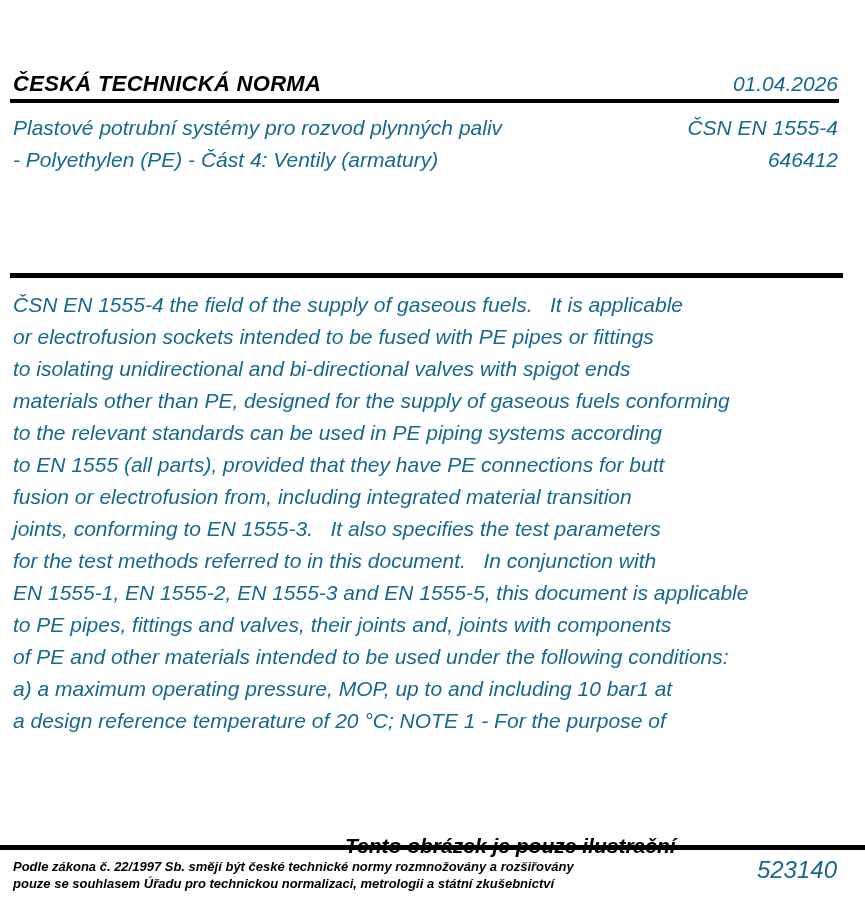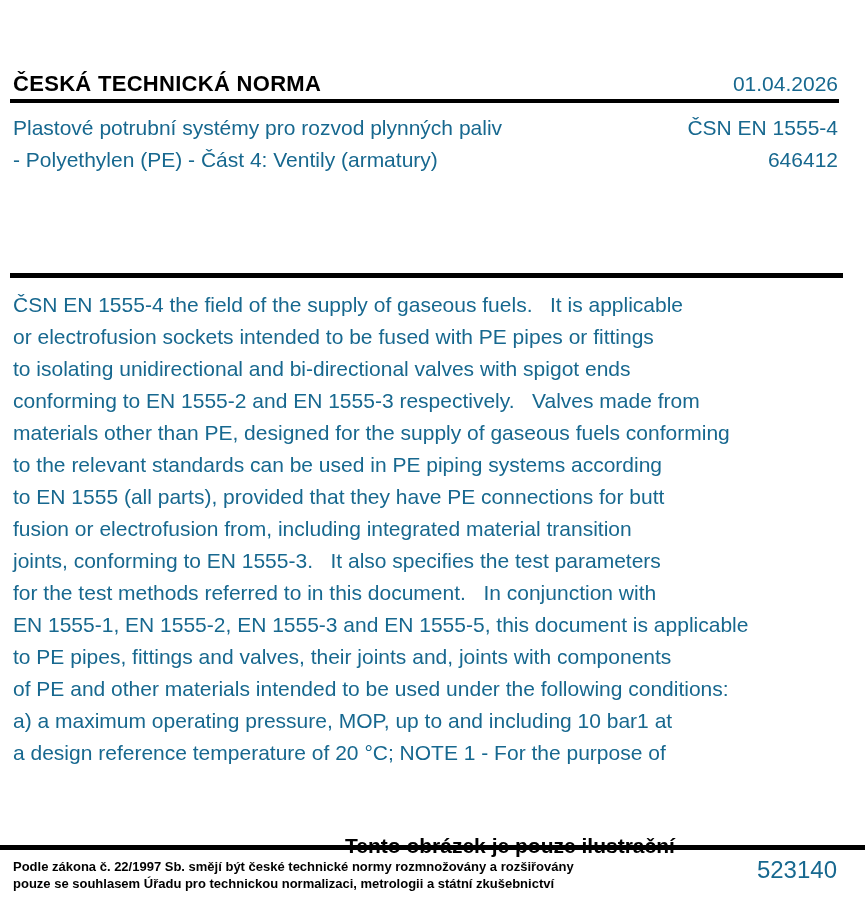--- a/index.html
+++ b/index.html
@@ -7,20 +7,21 @@
     padding: 0;
     background: #ffffff;
   }
   .page {
     position: relative;
     width: 865px;
     height: 914px;
     background: #ffffff;
     font-family: "Liberation Sans", "DejaVu Sans", sans-serif;
     overflow: hidden;
+    font-style: italic;
   }
   .rule {
     position: absolute;
     background: #000000;
   }
   .rule-header { left: 10px; top: 99px;  width: 829px; height: 4px; }
   .rule-thick  { left: 10px; top: 273px; width: 833px; height: 5px; }
   .rule-footer { left: 0;    top: 845px; width: 865px; height: 5px; }
 
   .header-title {
@@ -115,21 +116,20 @@
 
   <div class="subject-code subject-code-1">ČSN EN 1555-4</div>
   <div class="subject-code subject-code-2">646412</div>
 
   <div class="rule rule-thick"></div>
 
   <div class="abstract">
     <div class="abstract-line">ČSN EN 1555-4 the field of the supply of gaseous fuels.   It is applicable</div>
     <div class="abstract-line">or electrofusion sockets intended to be fused with PE pipes or fittings</div>
     <div class="abstract-line">to isolating unidirectional and bi-directional valves with spigot ends</div>
-    <div class="abstract-line">conforming to EN 1555-2 and EN 1555-3 respectively.   Valves made from</div>
     <div class="abstract-line">materials other than PE, designed for the supply of gaseous fuels conforming</div>
     <div class="abstract-line">to the relevant standards can be used in PE piping systems according</div>
     <div class="abstract-line">to EN 1555 (all parts), provided that they have PE connections for butt</div>
     <div class="abstract-line">fusion or electrofusion from, including integrated material transition</div>
     <div class="abstract-line">joints, conforming to EN 1555-3.   It also specifies the test parameters</div>
     <div class="abstract-line">for the test methods referred to in this document.   In conjunction with</div>
     <div class="abstract-line">EN 1555-1, EN 1555-2, EN 1555-3 and EN 1555-5, this document is applicable</div>
     <div class="abstract-line">to PE pipes, fittings and valves, their joints and, joints with components</div>
     <div class="abstract-line">of PE and other materials intended to be used under the following conditions:</div>
     <div class="abstract-line">a) a maximum operating pressure, MOP, up to and including 10 bar1 at</div>

